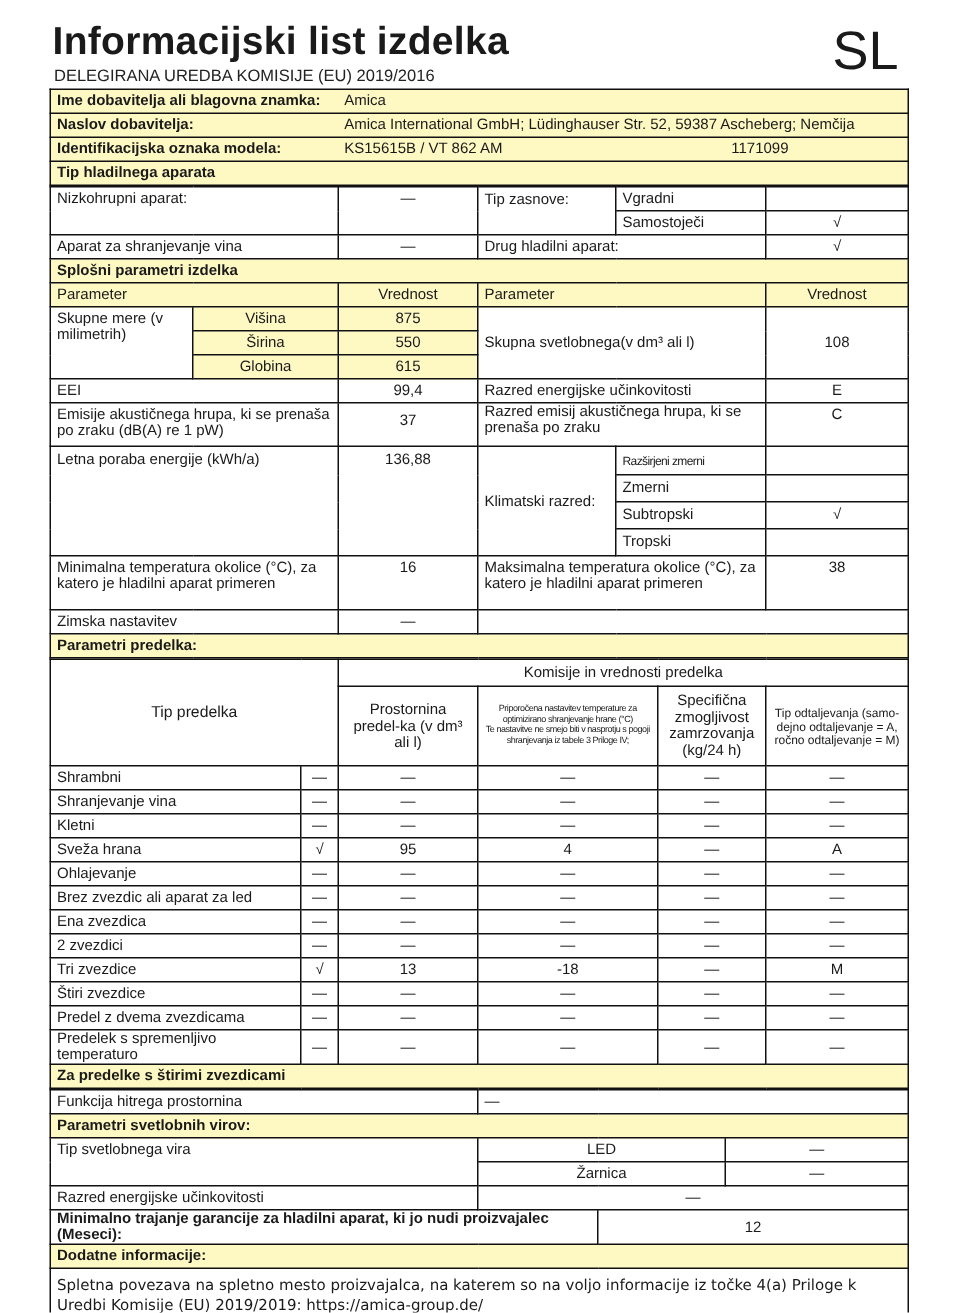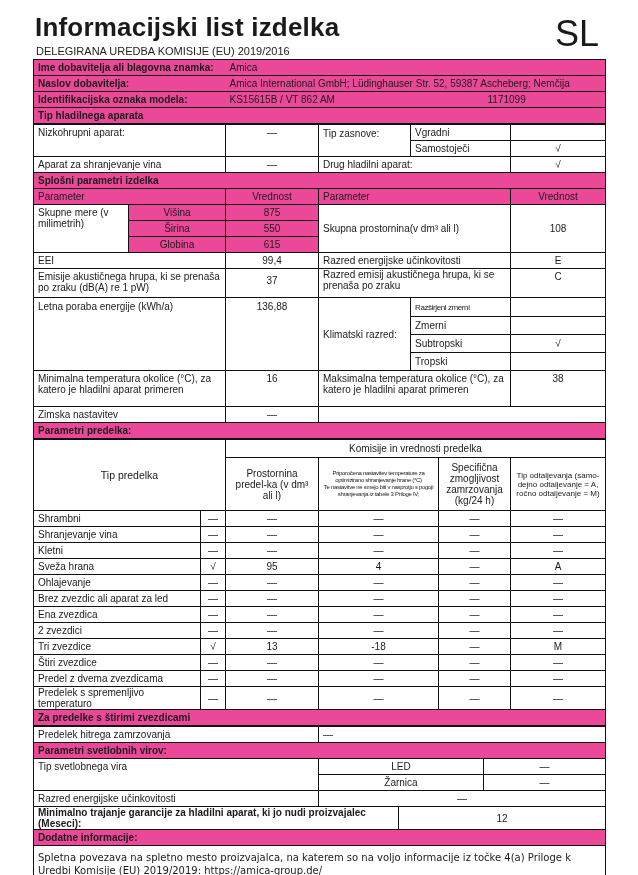--- a/index.html
+++ b/index.html
@@ -4,21 +4,21 @@
 <style>
   html, body { margin:0; padding:0; background:#ffffff; }
   body { width:638px; height:875px; position:relative; font-family:"Liberation Sans", sans-serif; color:#1a1a1a; }
   .sheet { position:absolute; left:33px; top:14px; width:572px; }
   .title-row { position:relative; height:30px; }
   .title { position:absolute; left:2px; top:-2px; font-size:26px; font-weight:bold; letter-spacing:0.2px; }
   .lang { position:absolute; right:6px; top:-1px; font-size:36px; font-weight:normal; }
   .subtitle { font-size:11px; font-weight:normal; padding-left:3px; height:15px; line-height:15px; color:#222; }
   table { border-collapse:collapse; width:572px; table-layout:fixed; }
   td { border:1px solid #111; font-size:10px; padding:0 4px; line-height:11px; vertical-align:middle; }
-  .gray { background:#ec4899;margin-top:20px; }
+  .gray { background:#fef9c3;margin-top:20px; }
   .b { font-weight:bold; }
   .c { text-align:center; }
   .h16 td { height:15px; }
   .tiny { font-size:6px; line-height:7px; letter-spacing:-0.3px; }
   .sm { font-size:8px; line-height:9px; }
   .big { font-size:10.5px; line-height:13px; padding:4px 4px; }
 </style>
 </head>
 <body>
 
@@ -88,21 +88,21 @@
     <tr class="h16 gray">
       <td colspan="2">Parameter</td>
       <td class="c">Vrednost</td>
       <td colspan="2">Parameter</td>
       <td class="c">Vrednost</td>
     </tr>
     <tr class="h16">
       <td rowspan="3" style="vertical-align:top;padding-top:2px">Skupne mere (v milimetrih)</td>
       <td class="c gray">Višina</td>
       <td class="c gray">875</td>
-      <td colspan="2" rowspan="3">Skupna prostornina(v dm³ ali l)</td>
+      <td colspan="2" rowspan="3">Skupna svetlobnega(v dm³ ali l)</td>
       <td rowspan="3" class="c">108</td>
     </tr>
     <tr class="h16">
       <td class="c gray">Širina</td>
       <td class="c gray">550</td>
     </tr>
     <tr class="h16">
       <td class="c gray">Globina</td>
       <td class="c gray">615</td>
     </tr>
@@ -285,21 +285,21 @@
 
   <table>
     <colgroup>
       <col style="width:285px">
         <col style="width:80px">
         <col style="width:85px">
         <col style="width:122px">
     </colgroup>
     <tbody>
         <tr class="h16">
-      <td>Predelek hitrega zamrzovanja</td>
+      <td>Funkcija hitrega prostornina</td>
       <td colspan="3">—</td>
     </tr>
     <tr class="h16 gray">
       <td colspan="4" class="b">Parametri svetlobnih virov:</td>
     </tr>
     <tr class="h16">
       <td rowspan="2" style="vertical-align:top;padding-top:2px">Tip svetlobnega vira</td>
       <td colspan="2" class="c">LED</td>
       <td class="c">—</td>
     </tr>

